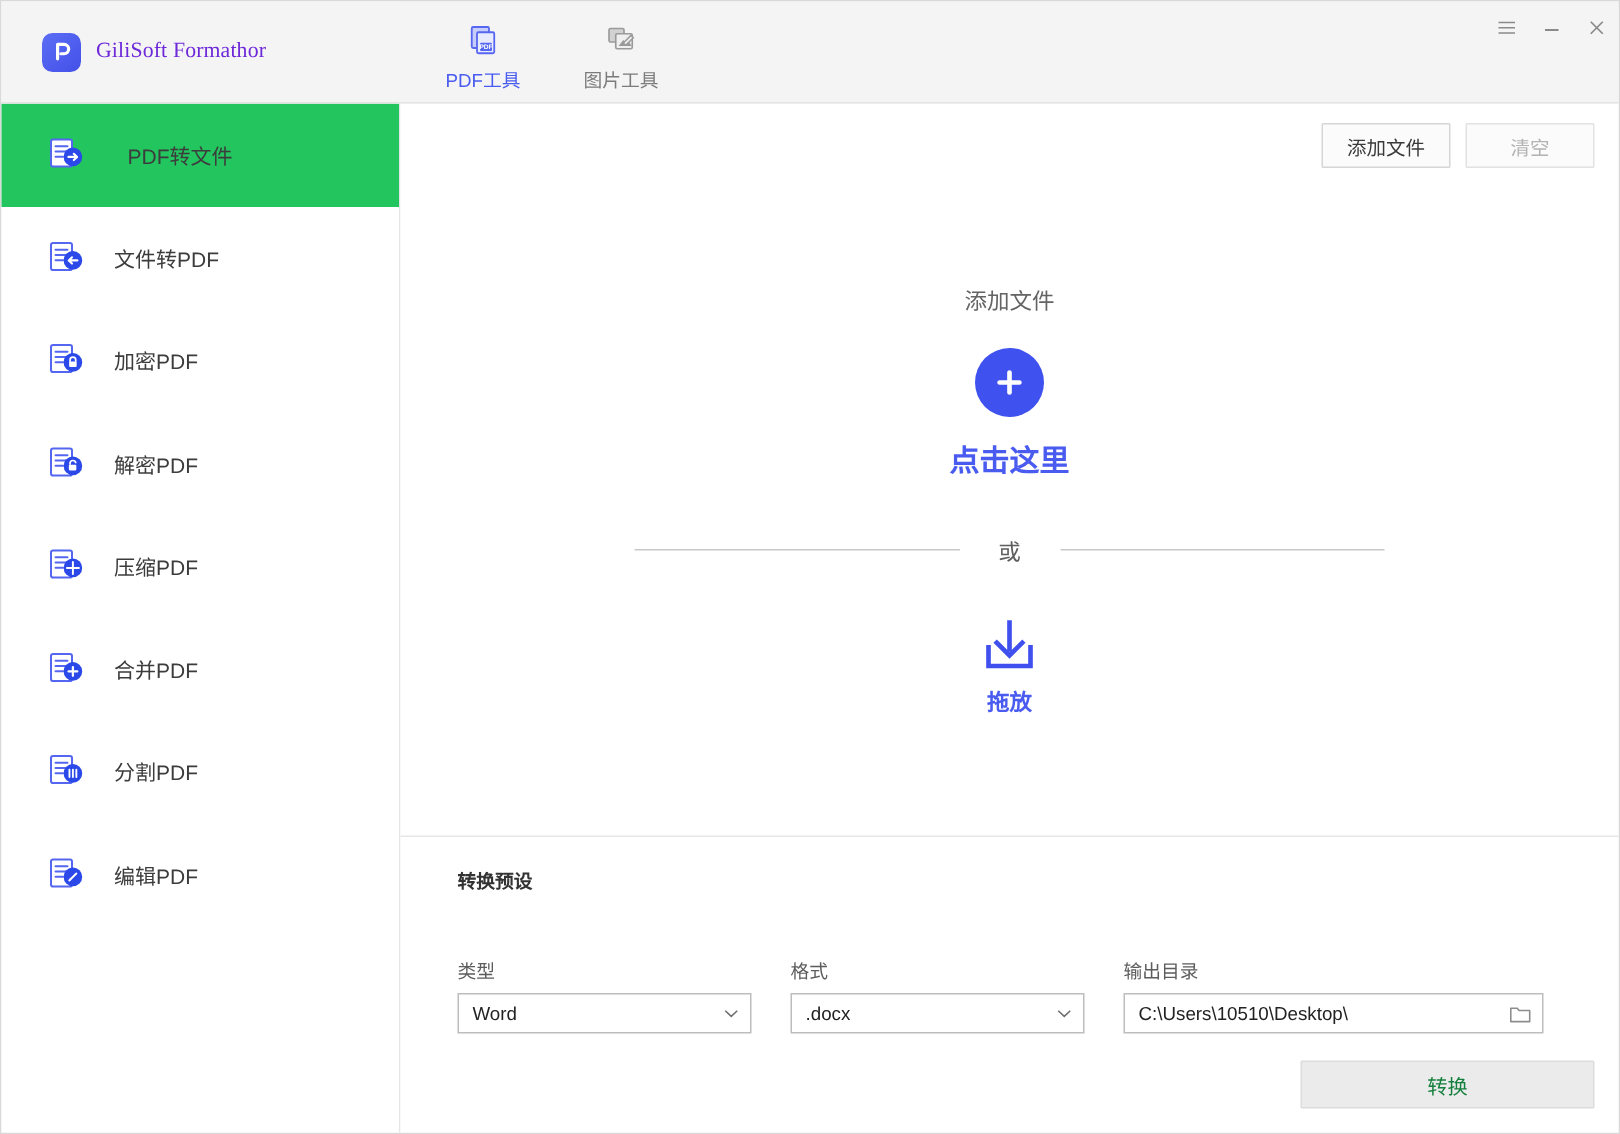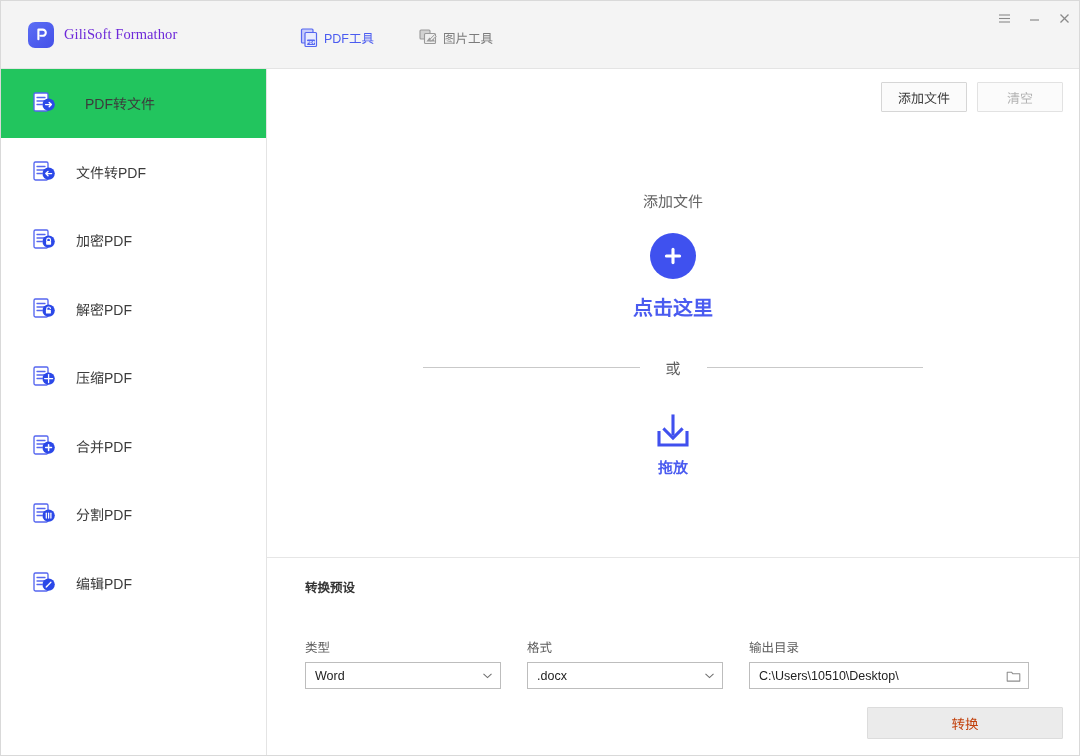--- a/index.html
+++ b/index.html
@@ -41,21 +41,21 @@
   }
   .logo-mark svg { display:block; }
   .brand-name {
     font-size:14.5px; color:#6d28d9; letter-spacing:.1px;
     font-family:"Liberation Serif","DejaVu Serif",serif;
     white-space:nowrap;
   }
 
   .tabs { display:flex; align-items:flex-start; gap:26px; margin-left:22px; padding-top:8px; }
   .tab {
-    display:flex; flex-direction:row; align-items:center; gap:3px;
+    display:flex; flex-direction:column; align-items:center; gap:3px;
     padding:2px 8px 4px; cursor:pointer; user-select:none;
     min-width:54px;
   }
   .tab-icon { height:26px; display:flex; align-items:center; justify-content:center; }
   .tab-label { font-size:12.5px; white-space:nowrap; }
   .tab.active .tab-label { color:#4a5bf0; }
   .tab.inactive .tab-label { color:#7b7b7b; }
 
   .win-controls {
     position:absolute; top:0; right:0;
@@ -162,21 +162,21 @@
   .chev { flex:0 0 auto; color:#6f6f6f; display:flex; align-items:center; }
   .folder-btn { flex:0 0 auto; display:flex; align-items:center; cursor:pointer; color:#8d8d8d; }
 
   .convert-row {
     display:flex; justify-content:flex-end;
     padding:18px 16px 16px 0;
   }
   .convert-btn {
     width:196px; height:32px;
     background:#ebebeb; border:1px solid #dcdcdc;
-    color:#c2410c; font-size:13.5px;
+    color:#15803d; font-size:13.5px;
     cursor:default; border-radius:1px;
     font-family:"Liberation Sans","DejaVu Sans",sans-serif;
   }
 </style>
 </head>
 <body>
 
 <div id="app">
 
   <div class="header">

